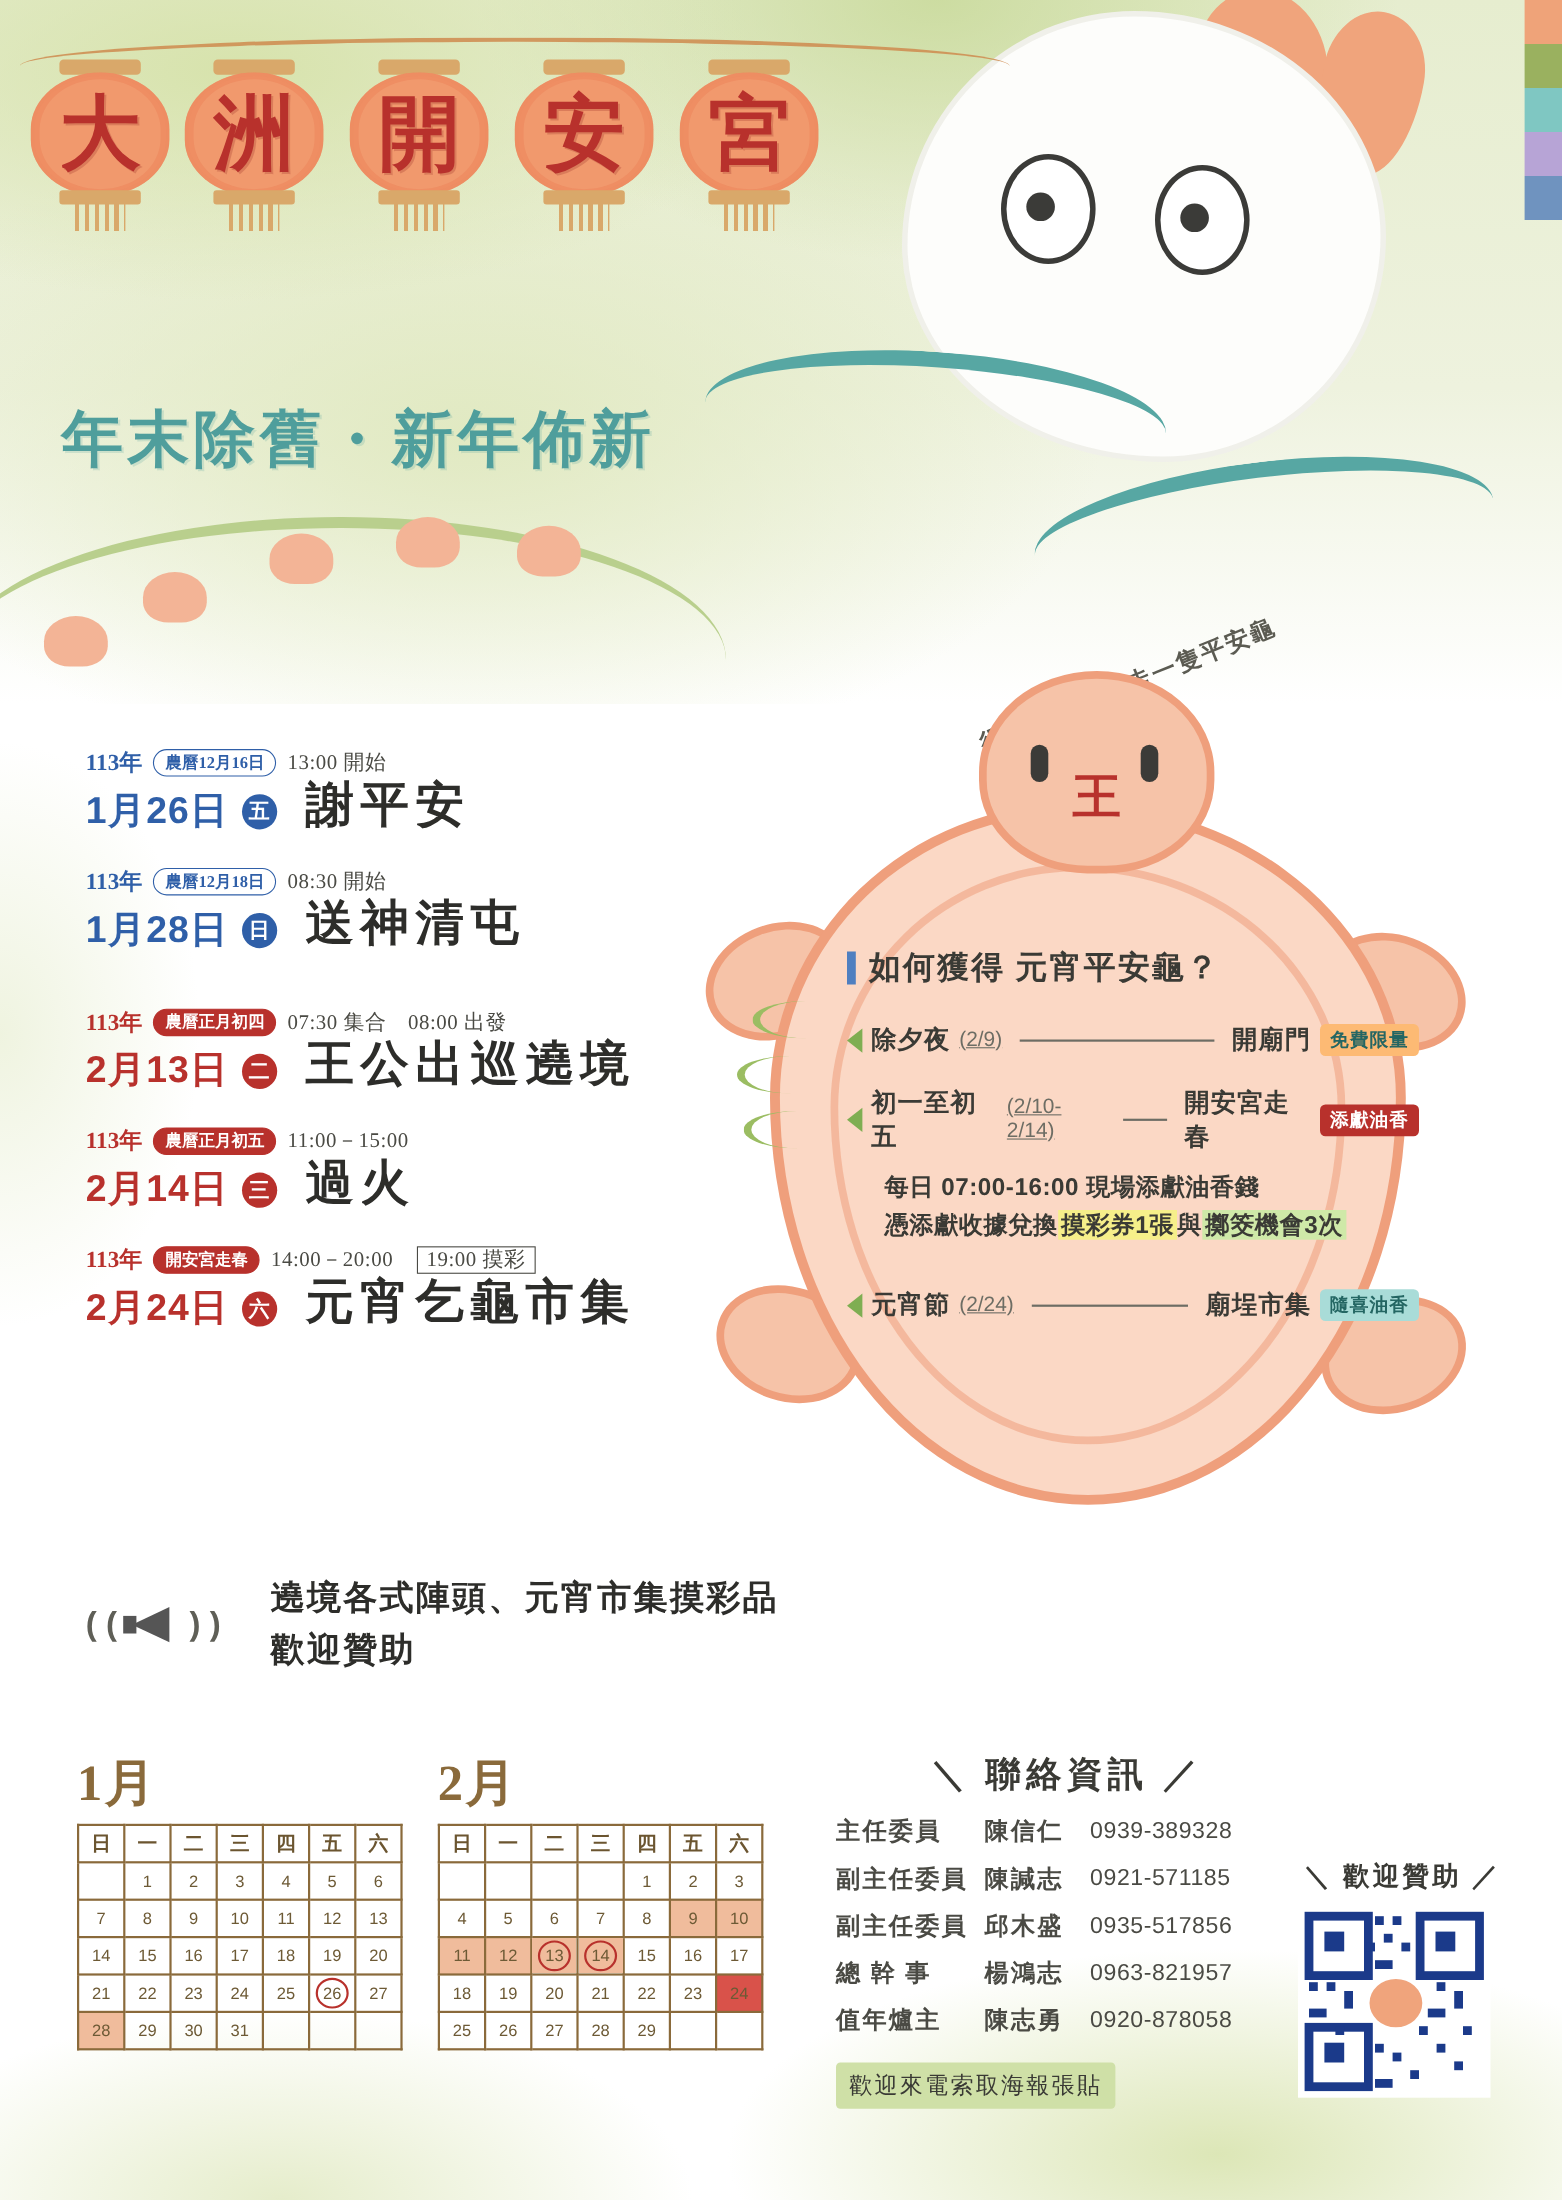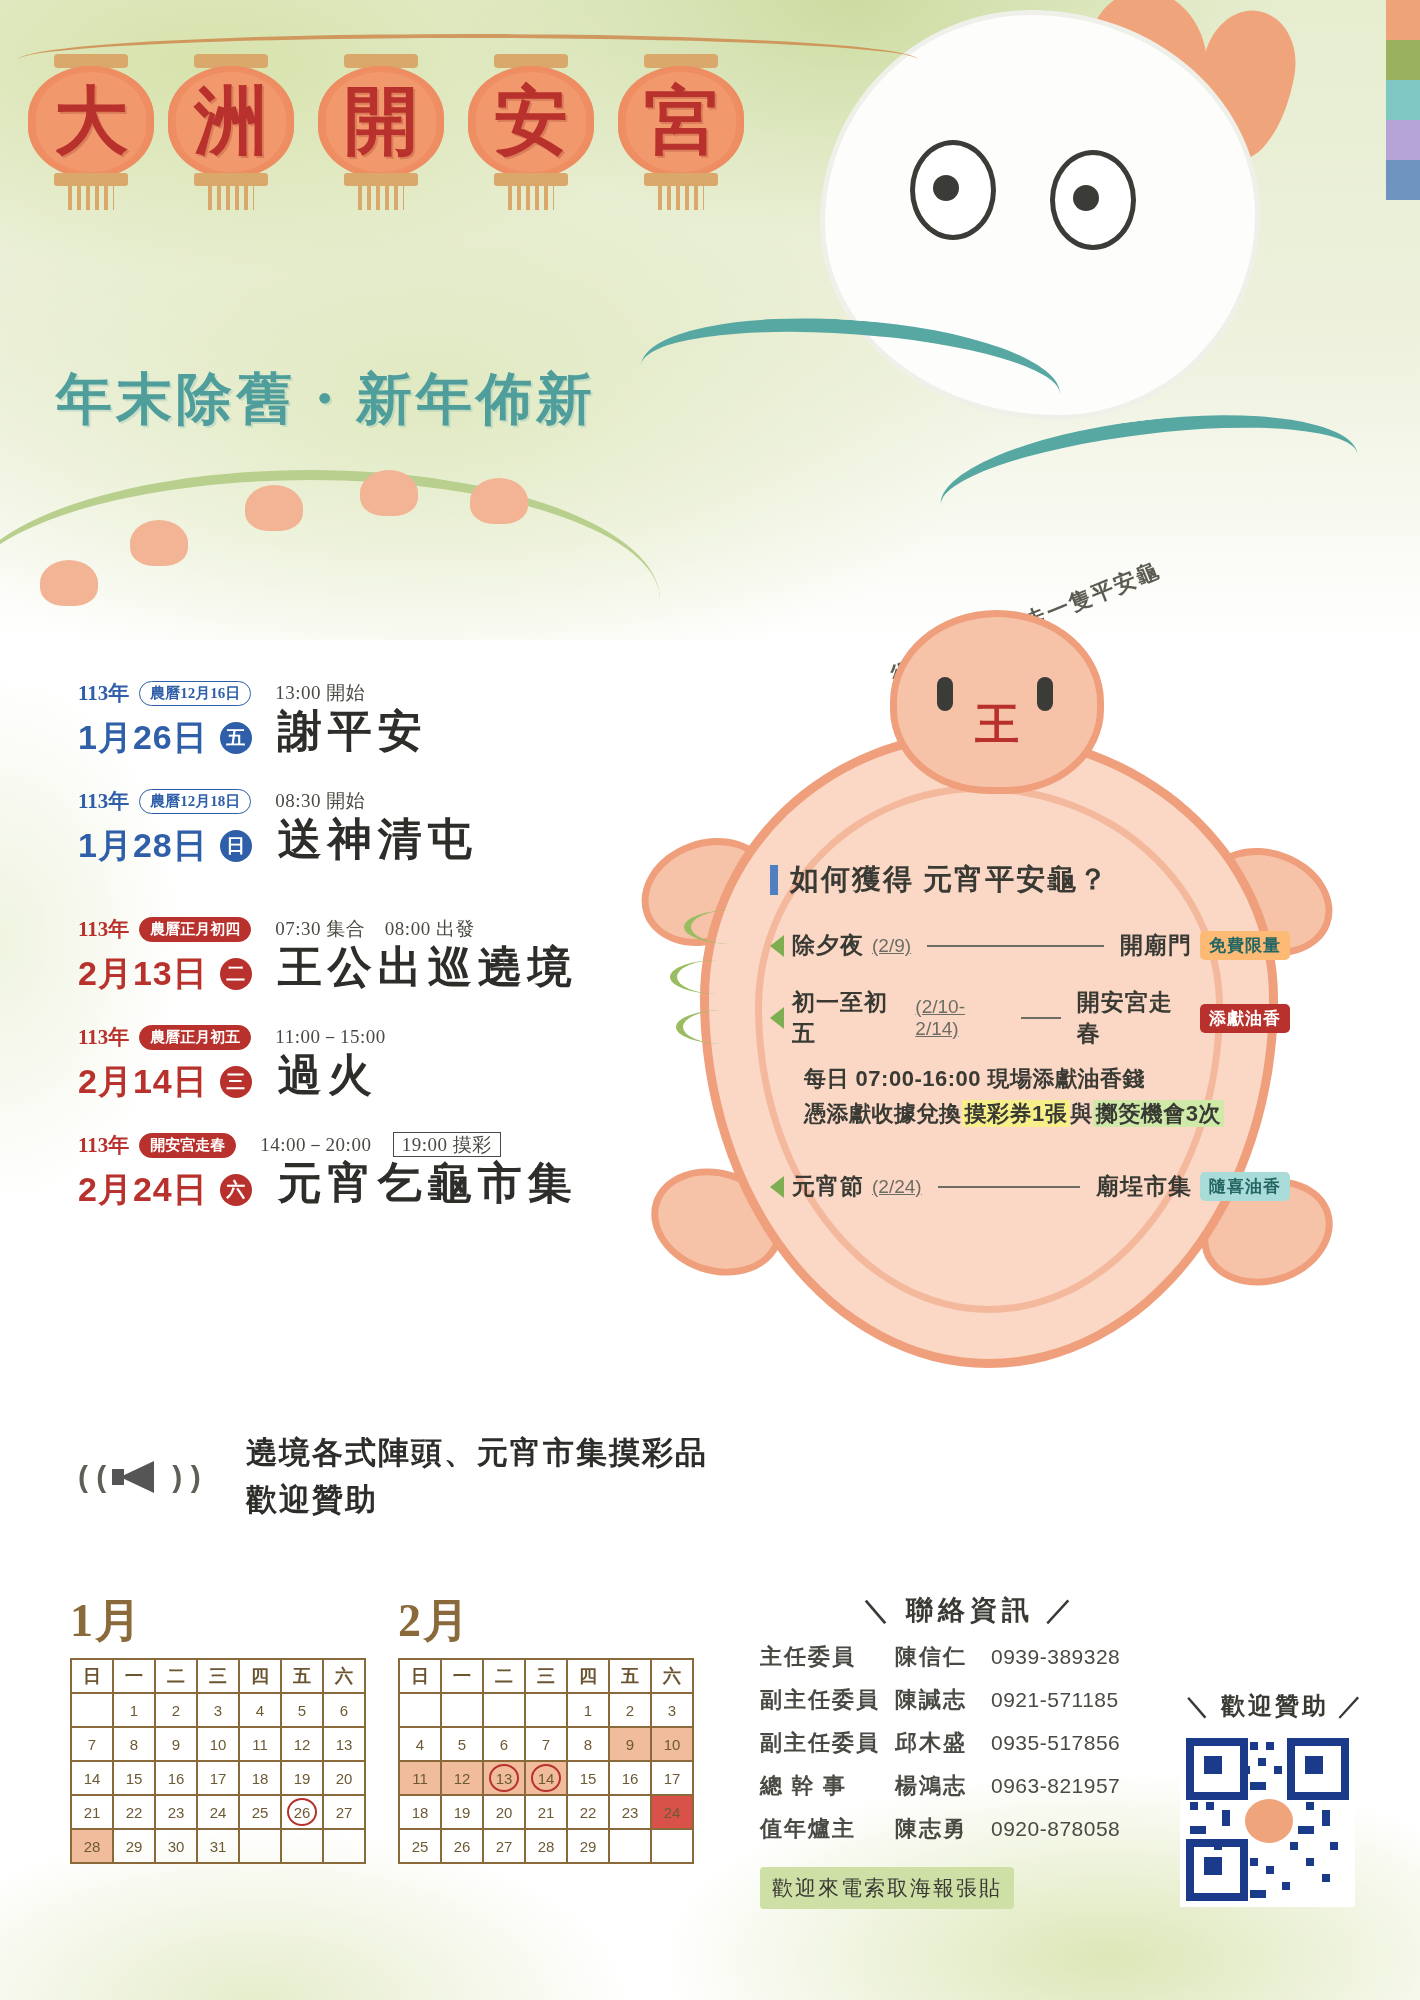--- a/index.html
+++ b/index.html
@@ -122,21 +122,21 @@
 
   
   .schedule{position:absolute;left:78px;top:680px;width:620px;}
   .ev{margin-bottom:34px;position:relative;}
   .ev .line1{display:flex;align-items:center;gap:10px;height:26px;font-family:Liberation Serif, serif;}
   .ev .yr{font-size:21px;font-weight:700;}
   .ev .lunar{
     border:1.5px solid currentColor;border-radius:14px;
     padding:2px 10px;font-size:15px;font-weight:700;
   }
-  .ev .time{font-size:19px;color:#4a4a44;margin-left:14px;letter-spacing:.5px;}
+  .ev .time{font-size:19px;color:#4a4a44;letter-spacing:.5px;}
   .ev .time .boxed{border:1.5px solid #4a4a44;padding:1px 8px;margin-left:16px;}
   .ev .line2{display:flex;align-items:flex-end;gap:12px;margin-top:4px;}
   .ev .date{font-size:34px;font-weight:700;letter-spacing:1px;line-height:1;}
   .ev .dow{
     display:inline-flex;align-items:center;justify-content:center;
     width:32px;height:32px;border-radius:50%;color:#fff;font-size:19px;font-weight:700;
   }
   .ev .name{
     font-family:"Liberation Serif","DejaVu Serif",serif;
     font-size:44px;font-weight:700;color:#2d2d2a;letter-spacing:6px;line-height:1;
@@ -231,21 +231,21 @@
     content:"";position:absolute;left:50%;top:50%;width:26px;height:24px;
     transform:translate(-50%,-50%);border:2.5px solid #b8312c;border-radius:50%;
   }
   td.fill{background:#d9524a;color:#fff;}
   td.fill:after{display:none;}
 
   
   .contact{position:absolute;left:760px;top:1592px;width:420px;color:#4a4a44;}
   .contact .ctitle{
     text-align:center;font-family:"Liberation Serif","DejaVu Serif",serif;
-    font-size:27px;font-weight:700;letter-spacing:5px;margin-bottom:14px;color:#3a3a35;
+    font-size:32px;font-weight:700;letter-spacing:5px;margin-bottom:14px;color:#3a3a35;
   }
   .contact .crow{display:flex;align-items:center;font-size:22px;margin-bottom:13px;letter-spacing:1px;}
   .contact .role{width:135px;font-weight:700;font-family:"Liberation Serif","DejaVu Serif",serif;letter-spacing:2px;}
   .contact .pname{width:96px;font-weight:700;font-family:"Liberation Serif","DejaVu Serif",serif;letter-spacing:2px;}
   .contact .ph{font-size:21px;letter-spacing:.5px;}
   .contact .note{
     margin-top:10px;background:#cfe0a7;border-radius:4px;padding:7px 12px;
     display:inline-block;font-size:21px;color:#3a3a35;letter-spacing:2px;
     font-family:"Liberation Serif","DejaVu Serif",serif;
   }

